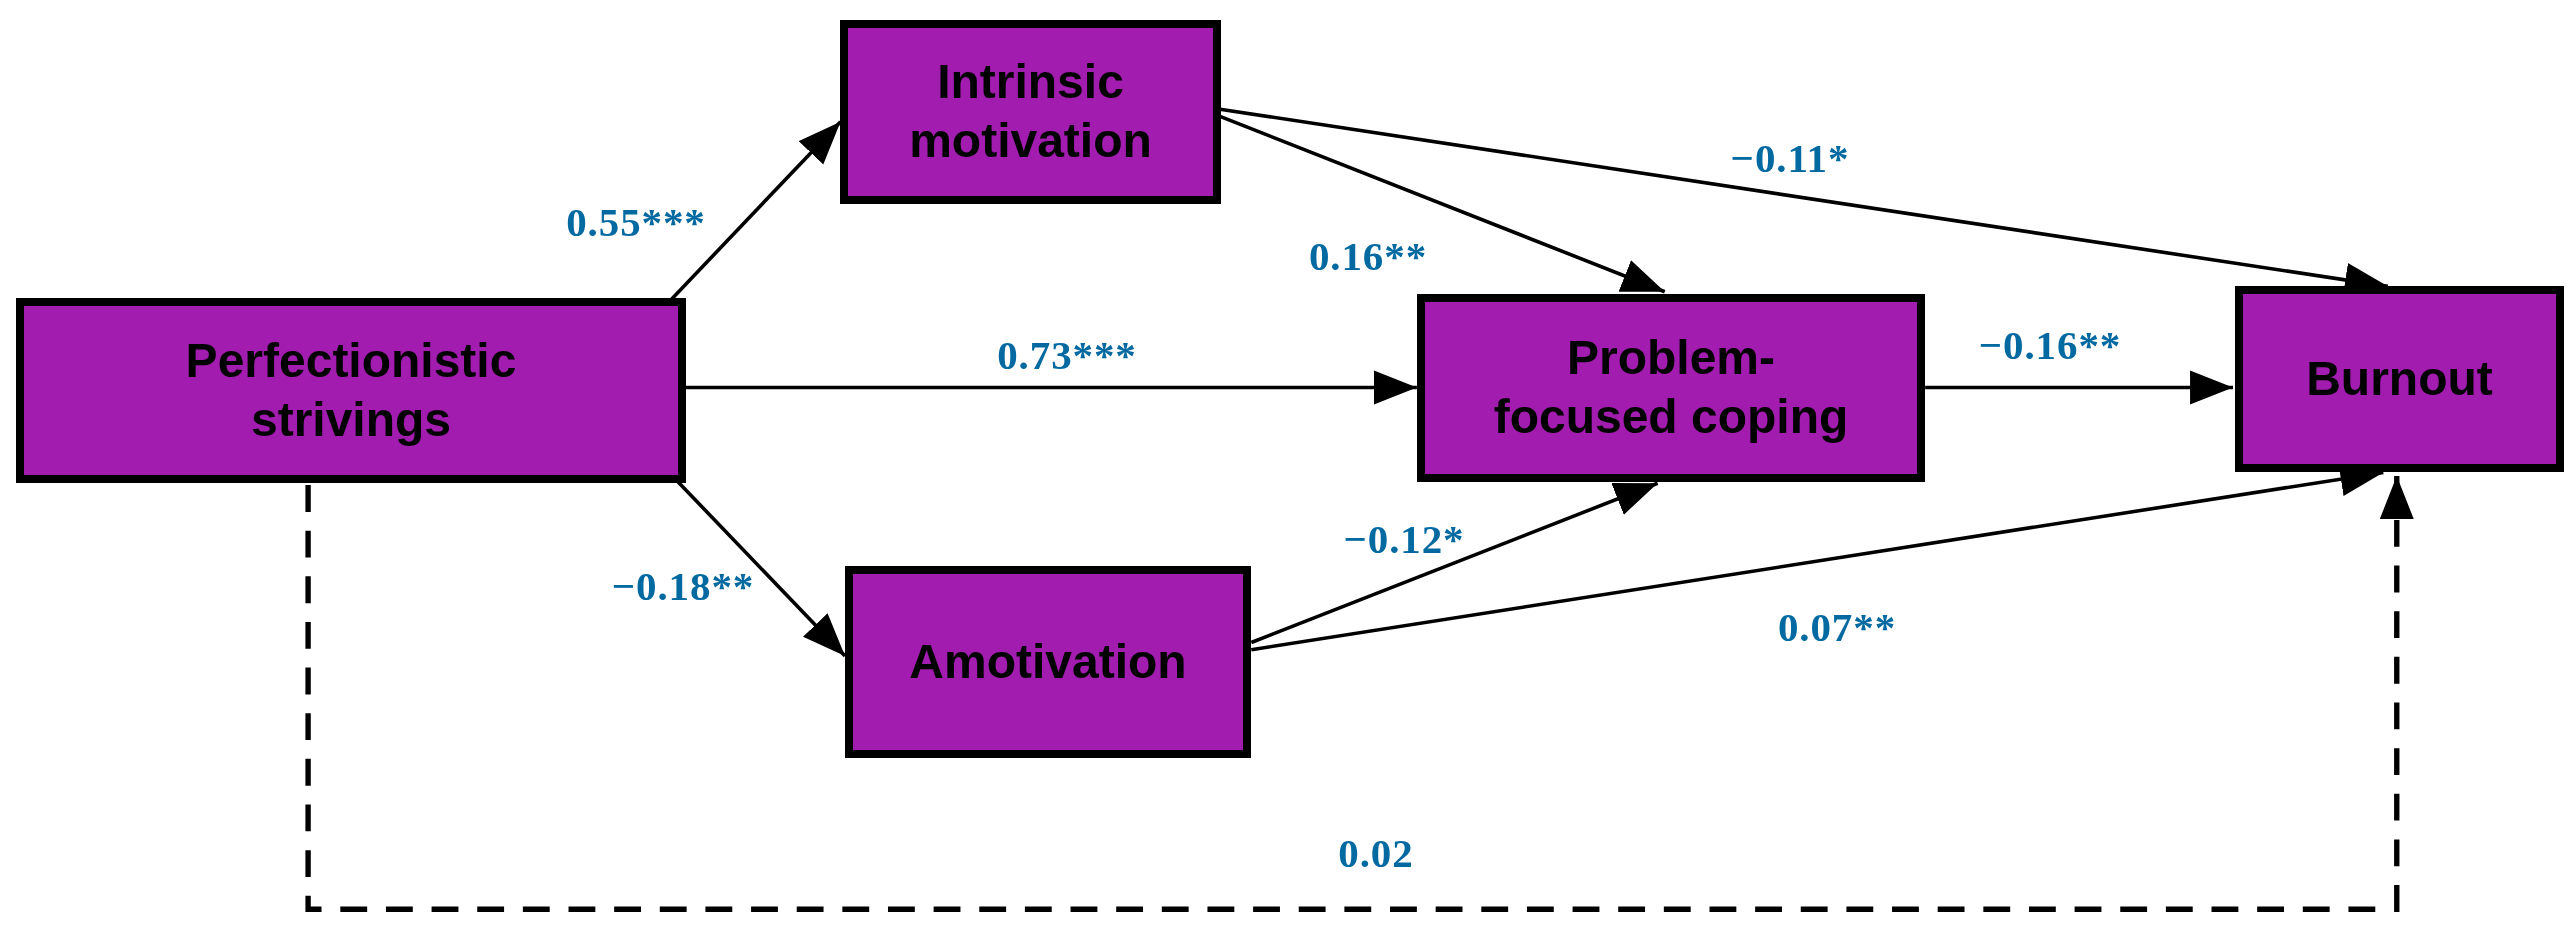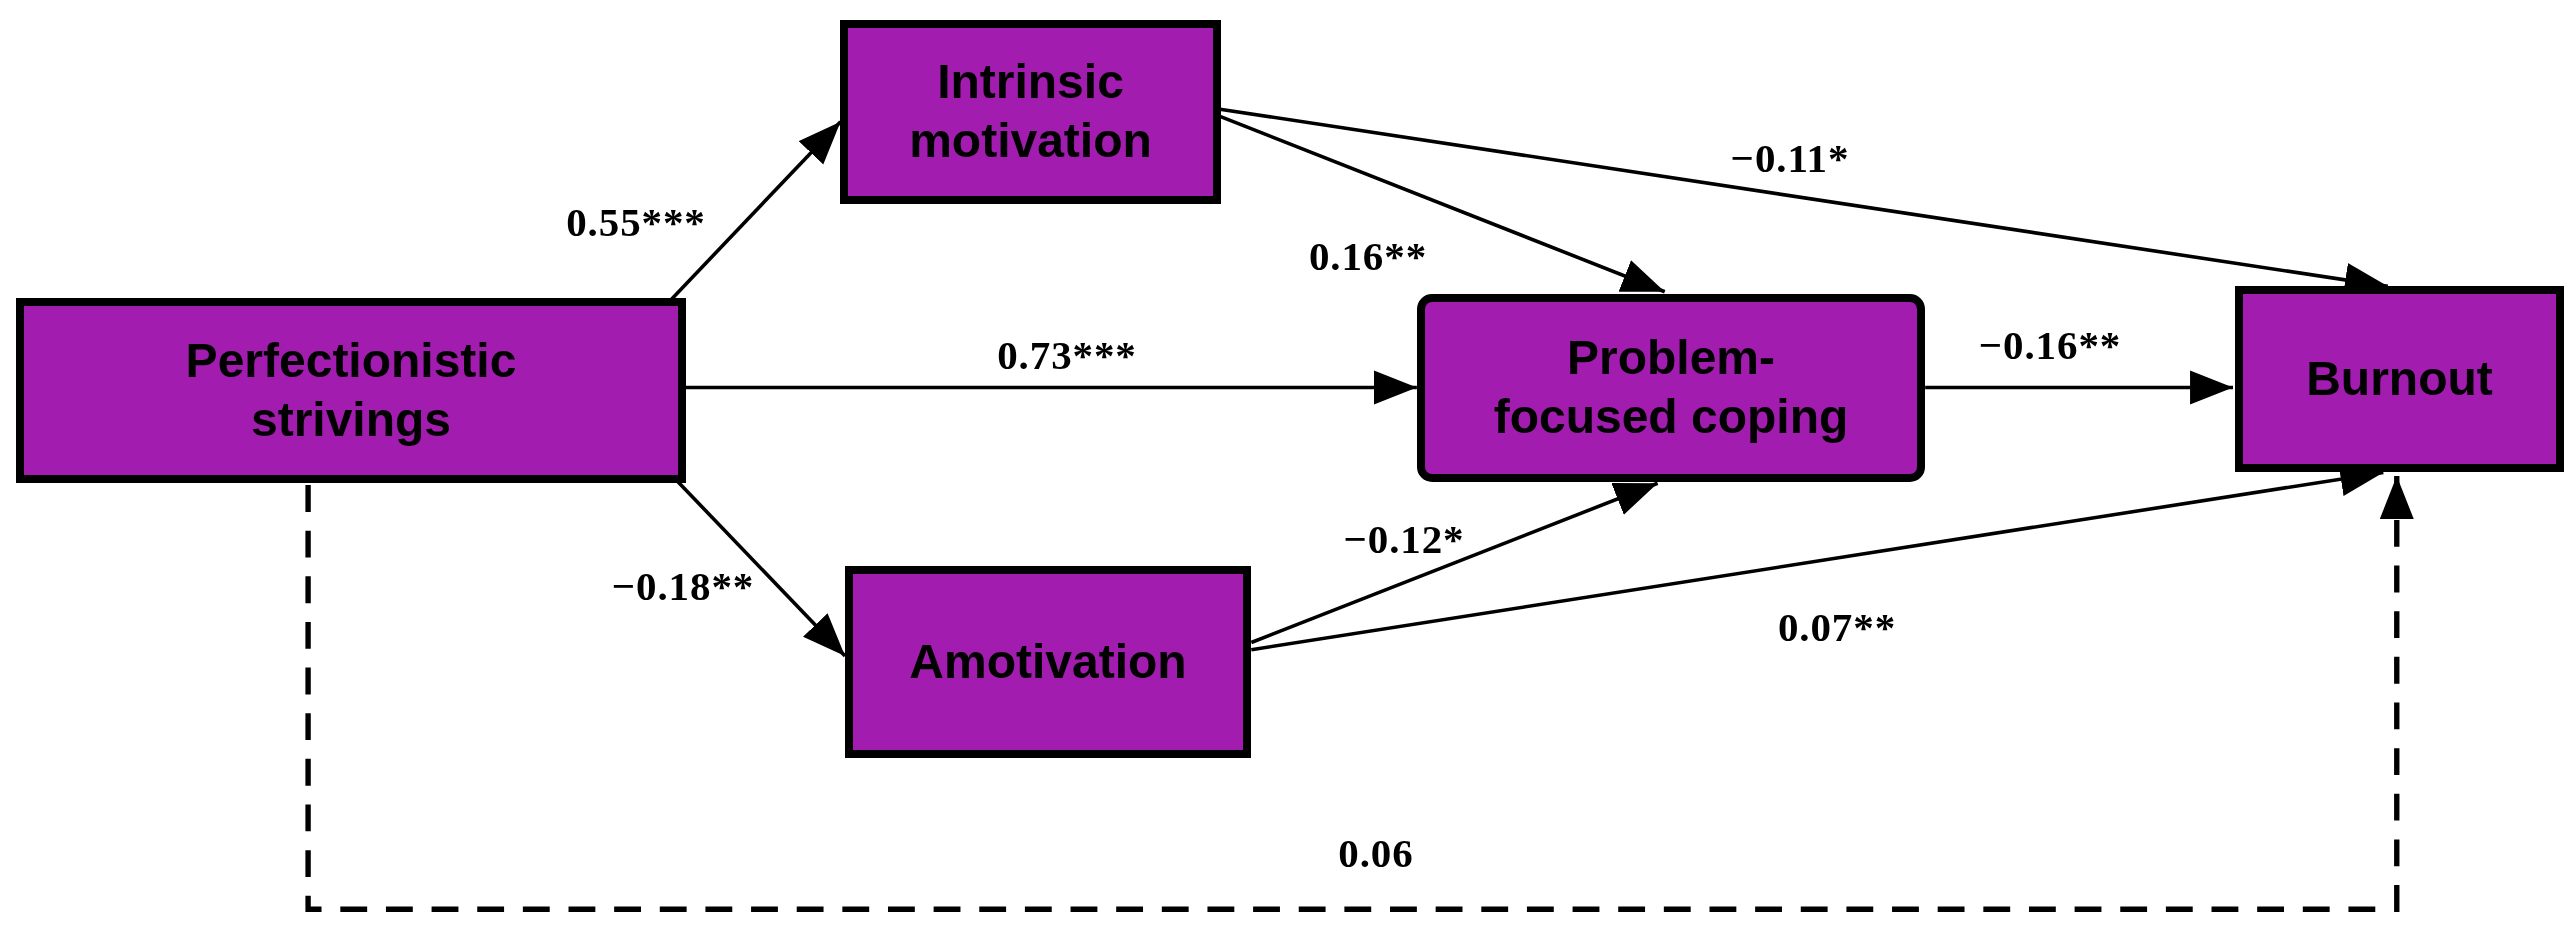--- a/index.html
+++ b/index.html
@@ -38,29 +38,29 @@
     display: flex;
     align-items: center;
     justify-content: center;
     text-align: center;
     white-space: pre-line;
     font: 700 48px/1.22 "Liberation Sans", "DejaVu Sans", sans-serif;
   }
   .coef {
     position: absolute;
     transform: translate(-50%, -50%);
-    color: #000000;
+    color: #0369a1;
     white-space: nowrap;
     font: 700 41px/1 "Liberation Serif", "DejaVu Serif", serif;
     letter-spacing: 0.9px;
   }
   
   #node-ps      { left: 16px;   top: 298px; width: 670px; height: 185px; }
   #node-im      { left: 840px;  top: 19.7px;  width: 381px; height: 184px; }
-  #node-pfc     { left: 1417px; top: 294px; width: 508px; height: 188px; border-radius: 15px; }
+  #node-pfc     { left: 1417px; top: 294px; width: 508px; height: 188px; }
   #node-amo     { left: 845px;  top: 566px; width: 406px; height: 192px; }
   #node-burnout { left: 2235px; top: 286px; width: 329px; height: 186px; }
   
   #coef-ps-im       { left: 636px;  top: 222px; }
   #coef-ps-pfc      { left: 1067px; top: 355px; }
   #coef-ps-amo      { left: 683px;  top: 586px; }
   #coef-im-pfc      { left: 1368px; top: 256px; }
   #coef-im-burnout  { left: 1790px; top: 158px; }
   #coef-amo-pfc     { left: 1404px; top: 539px; }
   #coef-amo-burnout { left: 1837px; top: 627px; }
@@ -120,16 +120,16 @@
   <div class="coef" id="coef-im-pfc">0.16**</div>
 
   <div class="coef" id="coef-im-burnout">−0.11*</div>
 
   <div class="coef" id="coef-amo-pfc">−0.12*</div>
 
   <div class="coef" id="coef-amo-burnout">0.07**</div>
 
   <div class="coef" id="coef-pfc-burnout">−0.16**</div>
 
-  <div class="coef" id="coef-ps-burnout">0.06</div>
+  <div class="coef" id="coef-ps-burnout">0.02</div>
 
 </div>
 
 
 </body></html>

